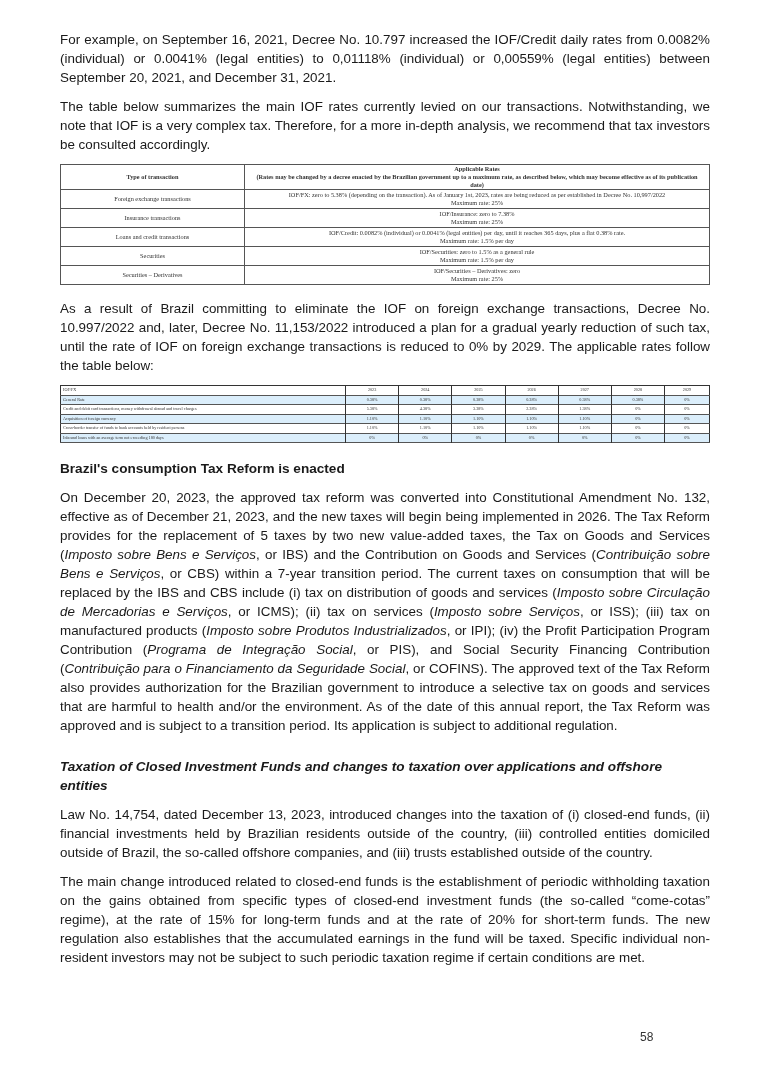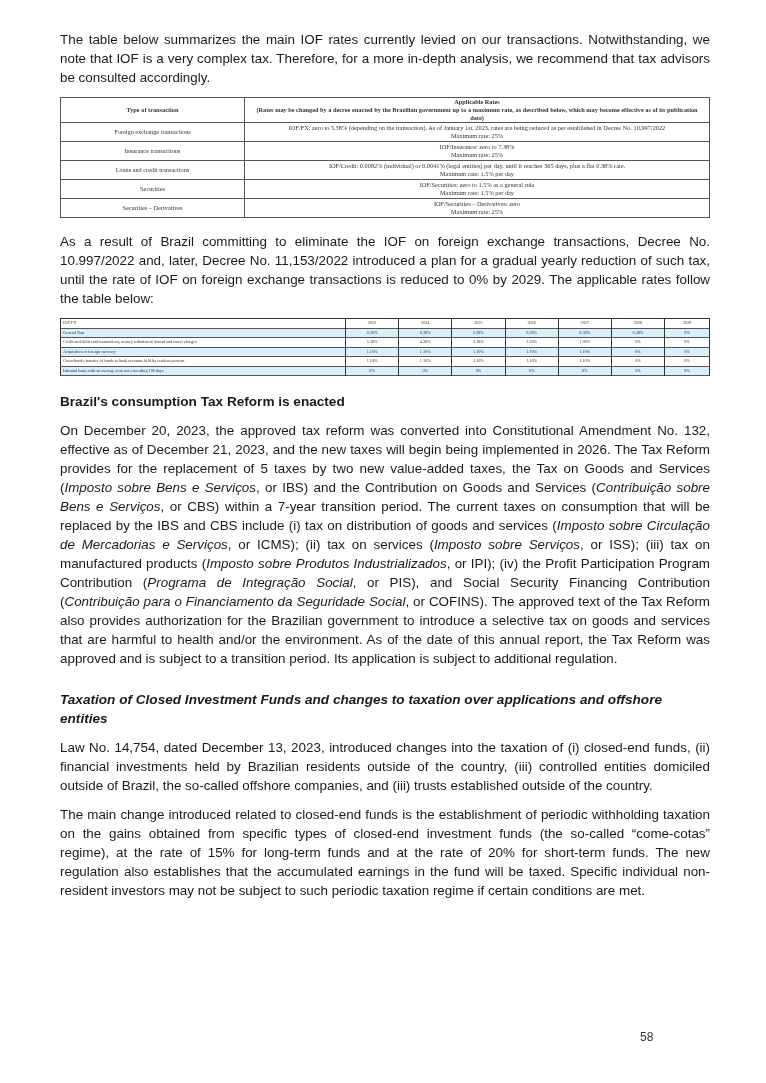--- a/index.html
+++ b/index.html
@@ -23,21 +23,22 @@
     .t2 tr { border-bottom: 1px solid #555; }
     .t2 tr.shade td { background: #dbeefb; }
     .t2 tr.head td { background: #ffffff; }
 
     .pagenum { position: absolute; left: 640px; top: 1030px; font-family: "Liberation Sans", sans-serif; font-size: 12px; color: #333; }
   </style>
 </head>
 <body>
 
 <div class="page">
-  <p>The table below summarizes the main IOF rates currently levied on our transactions. Notwithstanding, we note that IOF is a very complex tax. Therefore, for a more in-depth analysis, we recommend that tax advisors be consulted accordingly.</p>
+  <p>For example, on September 16, 2021, Decree No. 10.797 increased the IOF/Credit daily rates from 0.0082% (individual) or 0.0041% (legal entities) to 0,01118% (individual) or 0,00559% (legal entities) between September 20, 2021, and December 31, 2021.</p>
+  <p>The table below summarizes the main IOF rates currently levied on our transactions. Notwithstanding, we note that IOF is a very complex tax. Therefore, for a more in-depth analysis, we recommend that tax investors be consulted accordingly.</p>
 
   <table class="t1">
     <thead>
       <tr>
         <th>Type of transaction</th>
         <th>
           <div>Applicable Rates</div>
           <div>(Rates may be changed by a decree enacted by the Brazilian government up to a maximum rate, as described below, which may become effective as of its publication date)</div>
         </th>
       </tr>

